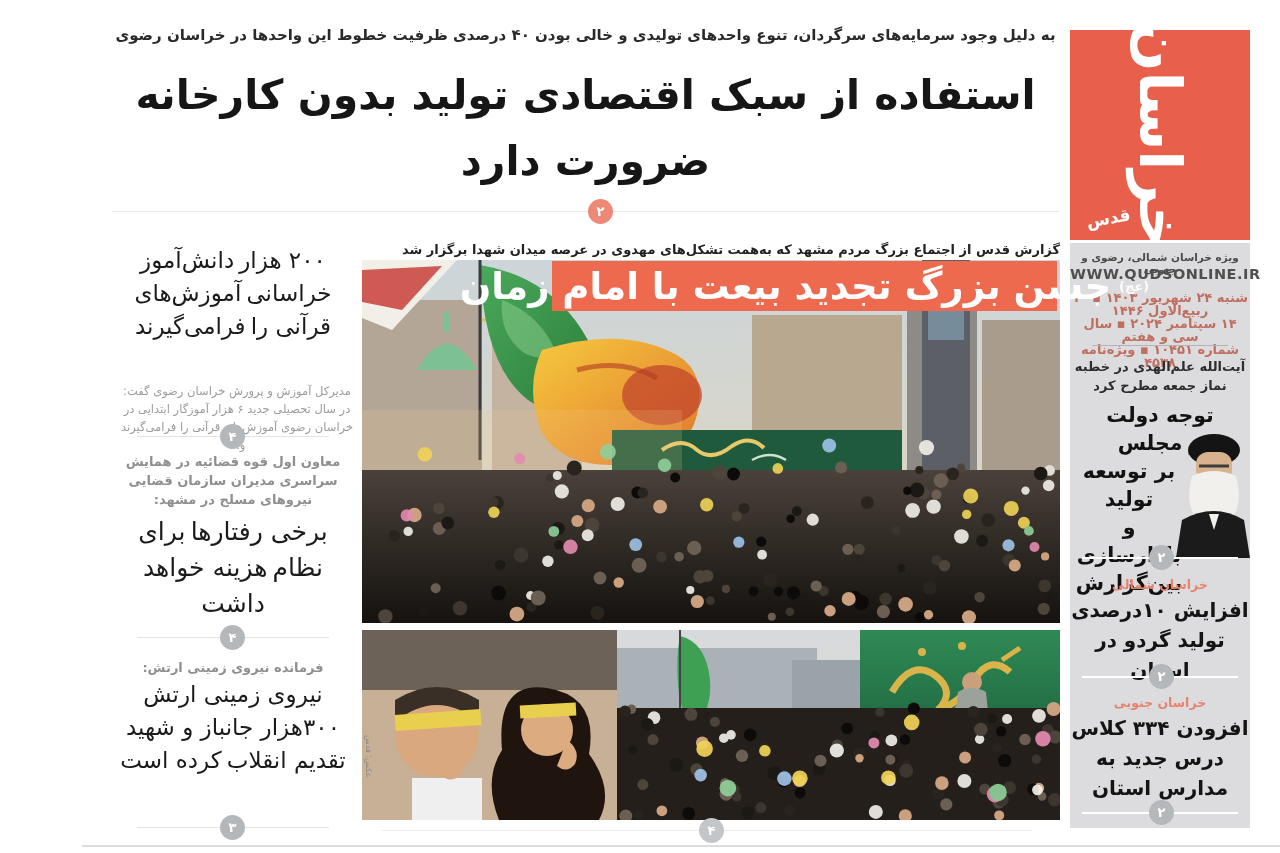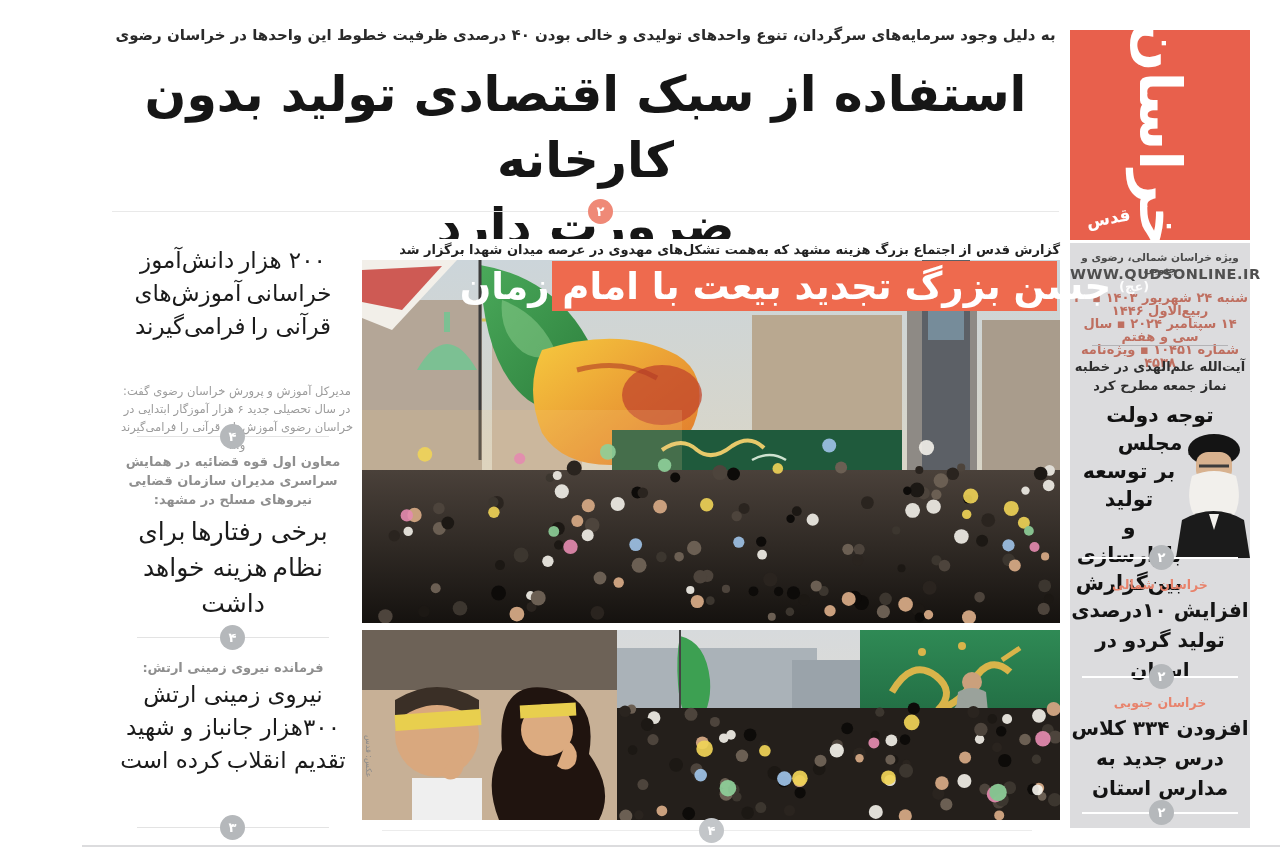--- a/index.html
+++ b/index.html
@@ -3,21 +3,21 @@
 <meta charset="utf-8">
 <style>
   html,body{margin:0;padding:0;background:#fff;}
   #canvas{position:relative;width:1228px;height:853px;background:#ffffff;overflow:hidden;
           font-family:"DejaVu Sans","Liberation Sans",sans-serif;direction:rtl;}
   .abs{position:absolute;}
   .center{text-align:center;}
   
   .top-kicker{left:60px;top:26px;width:947px;font-size:15px;font-weight:700;color:#2a2a2a;text-align:center;}
   .main-headline{left:60px;top:62px;width:947px;text-align:center;color:#161616;font-weight:800;}
-  .main-headline .l{display:block;font-size:49px;line-height:66px;letter-spacing:-1px;}
+  .main-headline .l{display:block;font-size:41px;line-height:66px;letter-spacing:-1px;}
   .head-rule{left:60px;top:211px;width:947px;height:1px;background:#e9e9e9;}
   .page-badge{width:25px;height:25px;border-radius:50%;color:#fff;font-size:13px;font-weight:700;
               display:flex;align-items:center;justify-content:center;z-index:5;}
   .badge-red{background:#ef8977;}
   .badge-gray{background:#b5b8bb;}
   .badge-photo{background:#c3c6c9;}
   
   .lc{left:60px;width:242px;color:#1b1b1b;}
   .hl1 span{font-size:23px;line-height:33px;}
   .hl2 span{font-size:25px;line-height:36px;}
@@ -103,21 +103,21 @@
   <div class="abs lc lc-kicker" style="top:658px;">فرمانده نیروی زمینی ارتش:</div>
   <div class="abs lc hl hl3 center" style="top:678px;">
     <span>نیروی زمینی ارتش</span>
     <span>۳۰۰هزار جانباز و شهید</span>
     <span>تقدیم انقلاب</span>
     <span>کرده است</span>
   </div>
   <div class="abs col-line" style="left:85px;top:827px;width:192px;"></div>
   <div class="abs page-badge badge-gray" style="left:168px;top:815px;">۳</div>
 
-  <div class="abs photo-kicker">گزارش قدس از اجتماع بزرگ هزینه مشهد که به‌همت تشکل‌های مهدوی در عرصه میدان شهدا برگزار شد</div>
+  <div class="abs photo-kicker">گزارش قدس از اجتماع بزرگ مردم مشهد که به‌همت تشکل‌های مهدوی در عرصه میدان شهدا برگزار شد</div>
   <div class="abs photo-banner">
     <span class="e">(عج)</span>
     <span class="t">جشن بزرگ تجدید بیعت با امام زمان</span>
   </div>
 
   <svg class="abs" style="left:310px;top:260px;" width="698" height="363" viewBox="0 0 698 363">
     <defs>
       <linearGradient id="sky" x1="0" y1="0" x2="0" y2="1">
         <stop offset="0" stop-color="#ccd5da"></stop>
           <stop offset=".7" stop-color="#dcd6c4"></stop>

